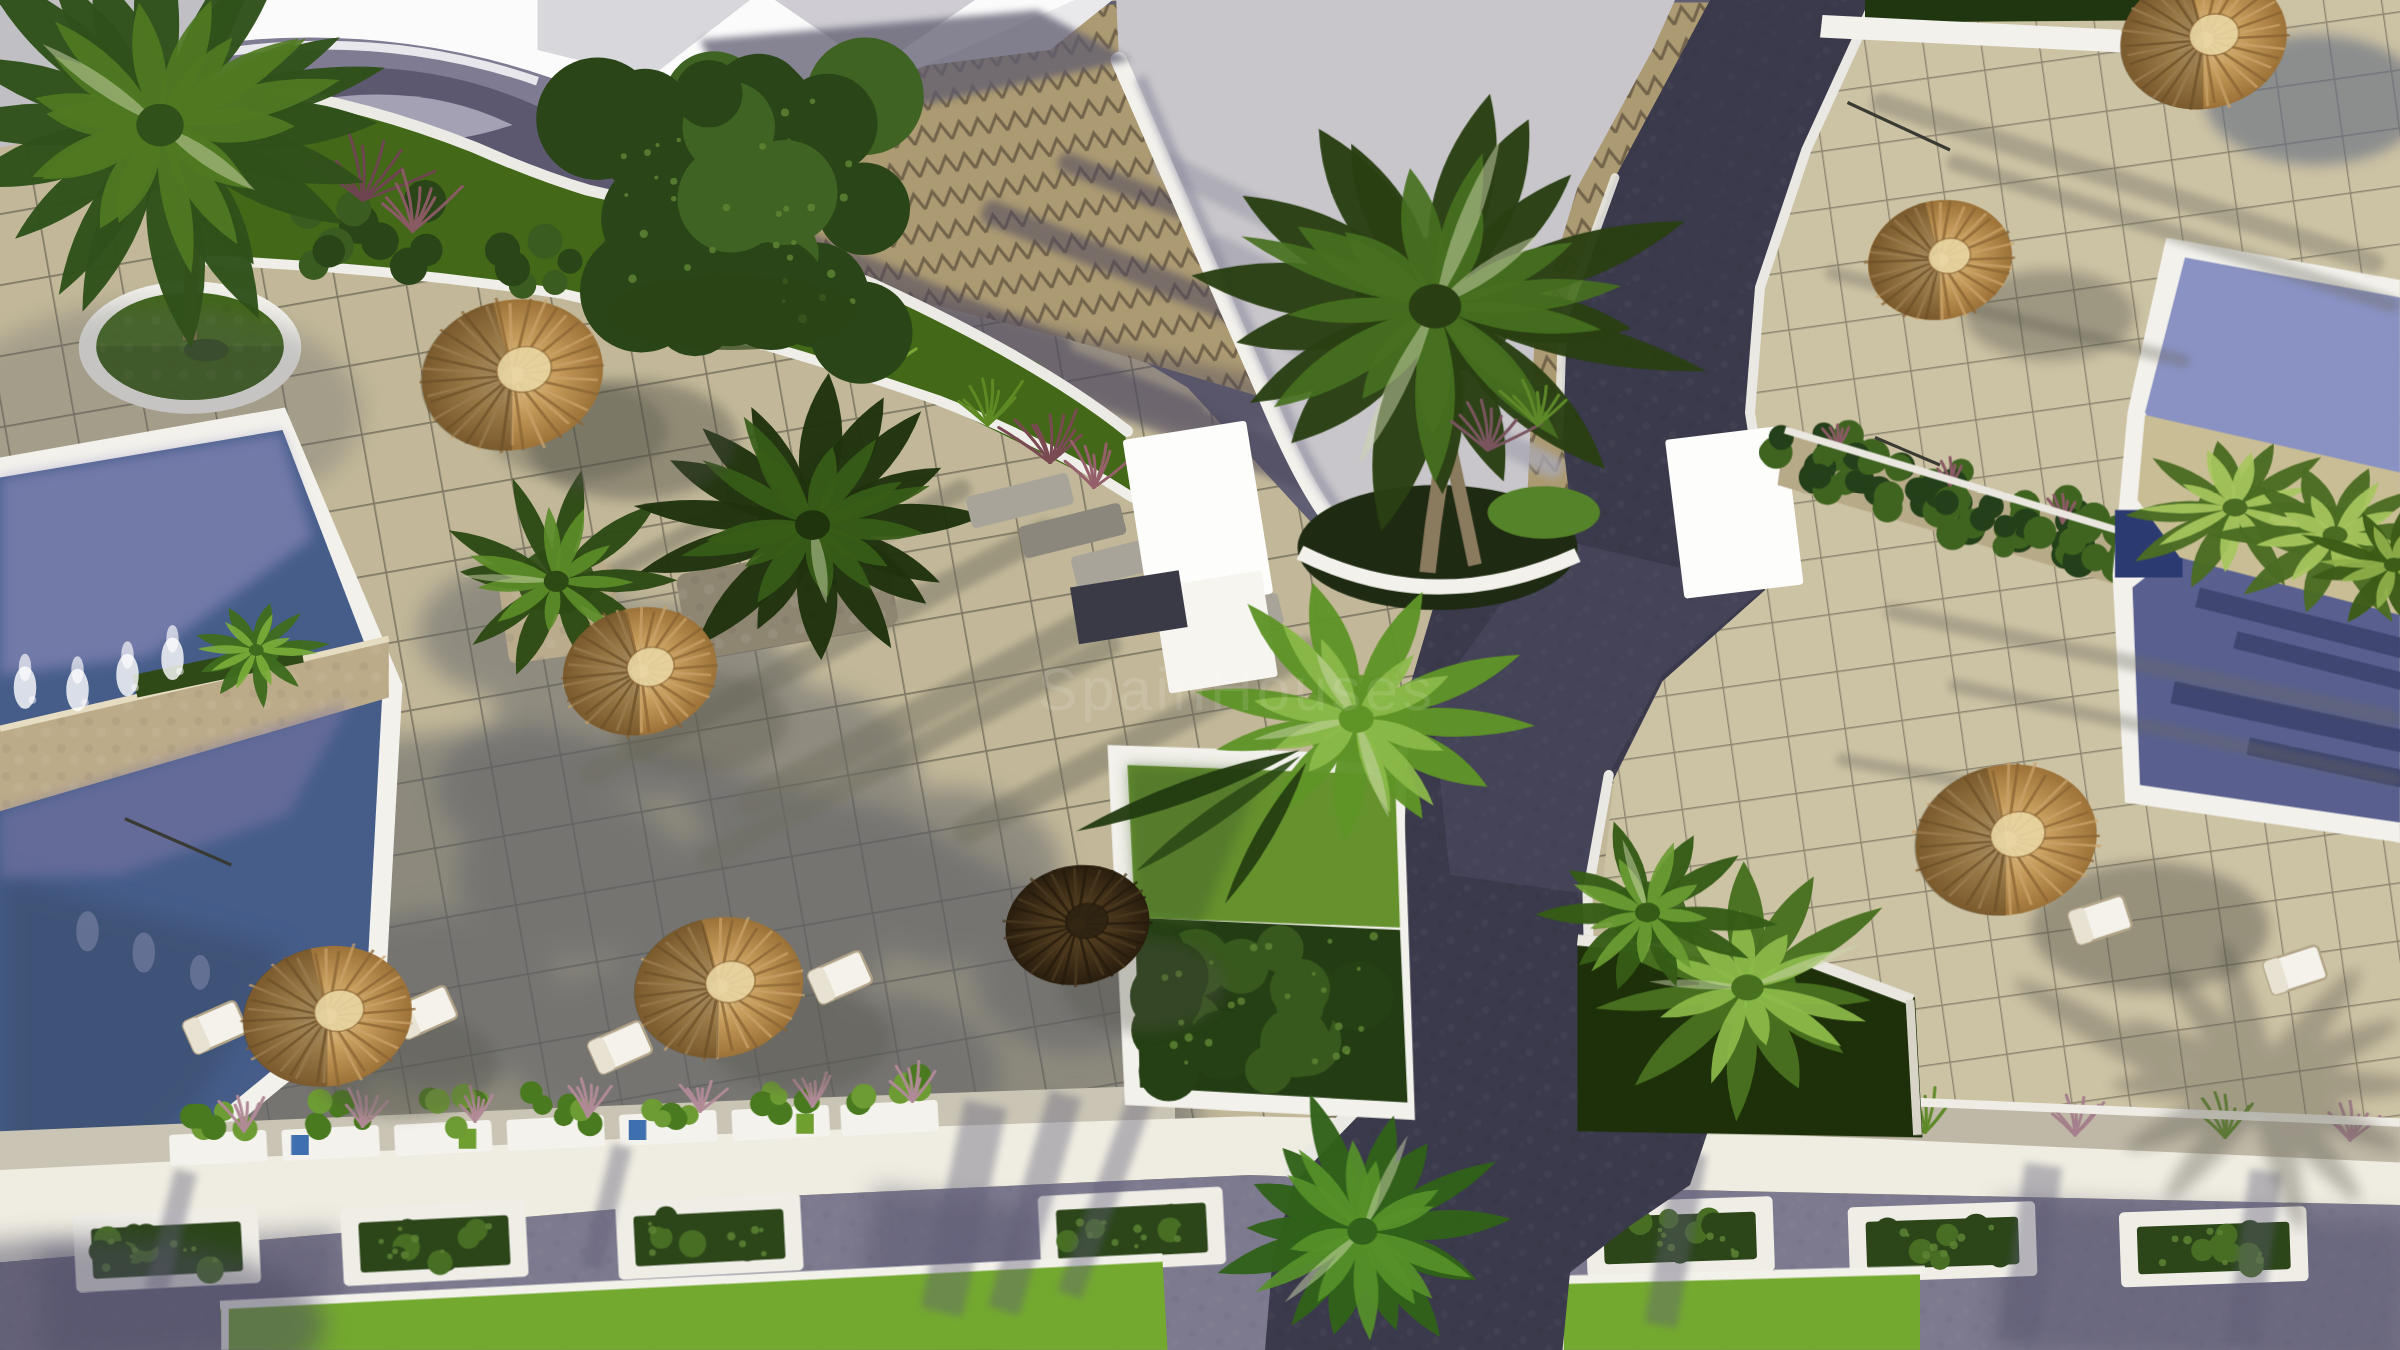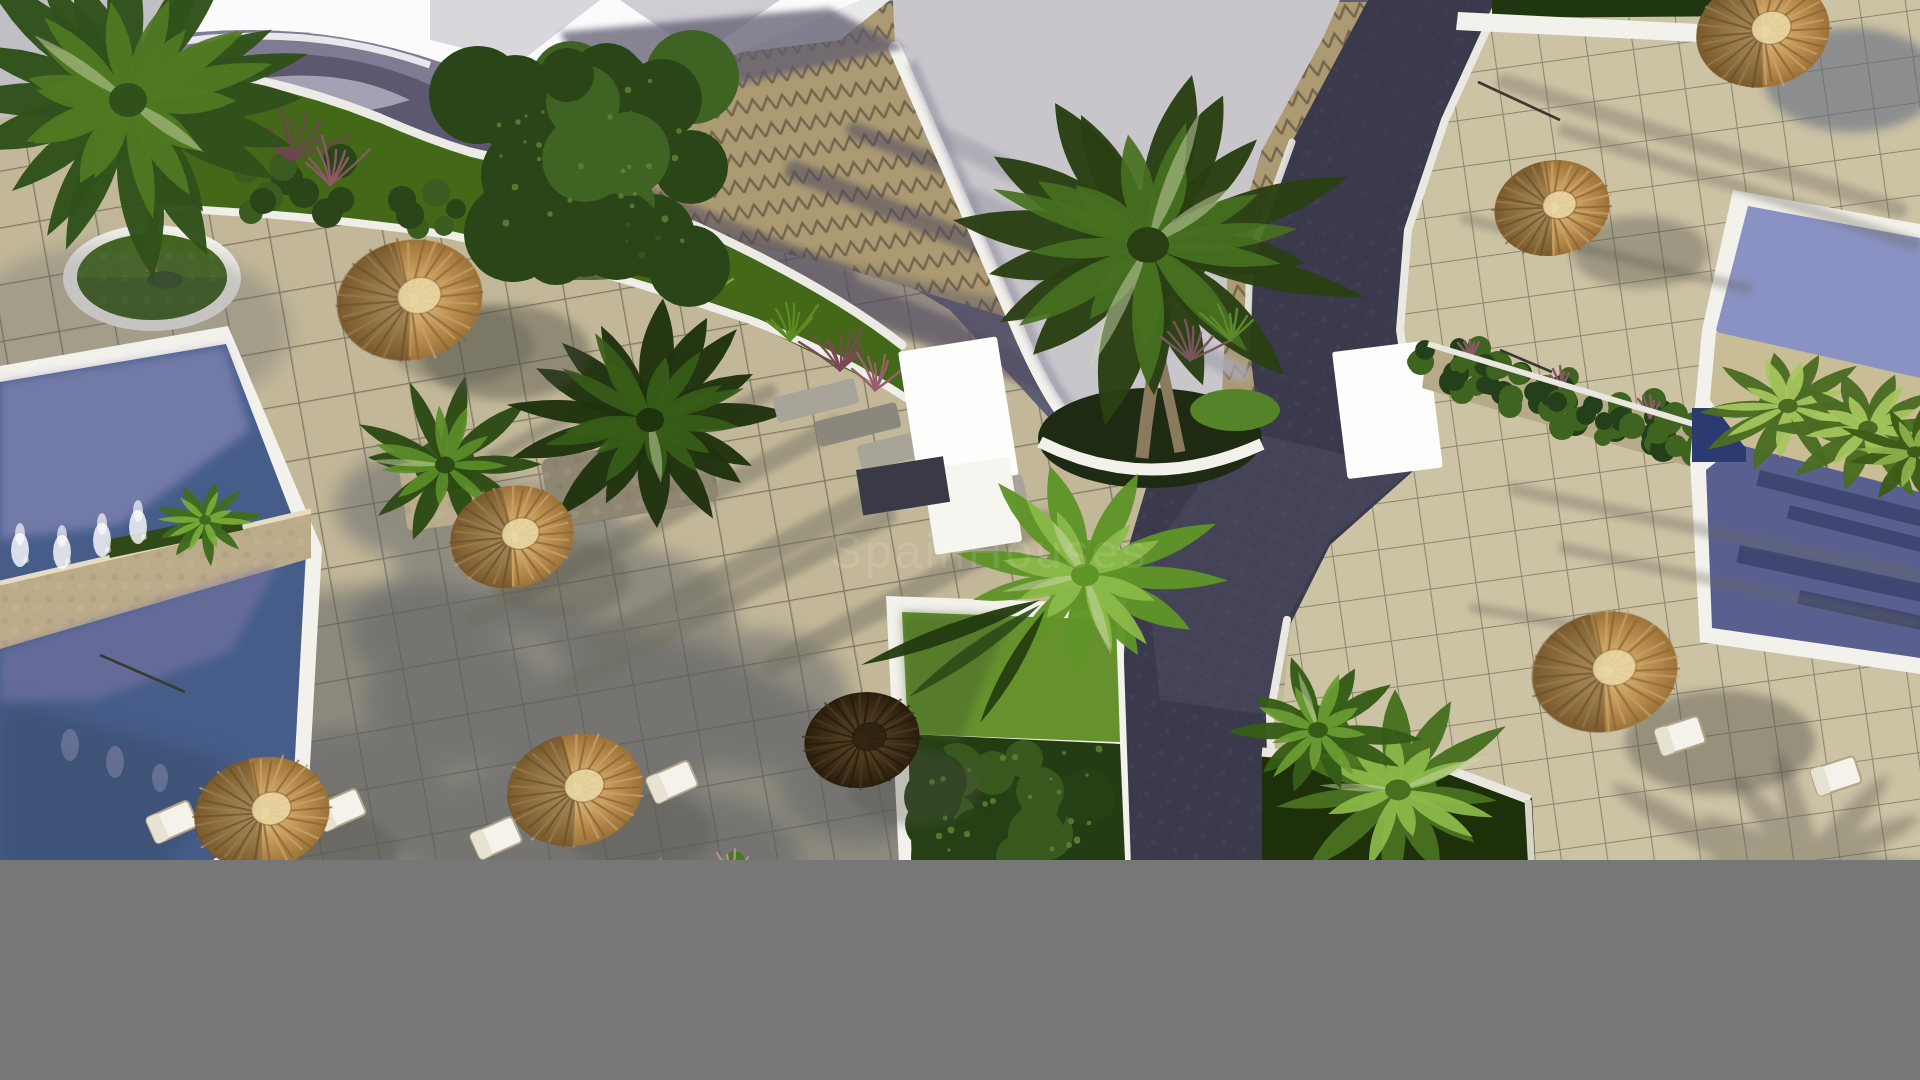--- a/index.html
+++ b/index.html
@@ -1,15 +1,15 @@
 <!DOCTYPE html>
 <html><head><meta charset="utf-8">
 <style>
 html,body{margin:0;padding:0;background:#777;}
-#scene{width:1920px;height:860px;overflow:hidden;position:relative;font-family:"Liberation Sans",sans-serif;}
+#scene{width:1920px;height:1080px;overflow:hidden;position:relative;font-family:"Liberation Sans",sans-serif;}
 </style></head><body>
 <div id="scene">
 <svg width="1920" height="1080" viewBox="0 0 1920 1080">
 <defs>
 <radialGradient id="gstraw">
           <stop offset="0%" stop-color="#e5cf9d"></stop>
           <stop offset="45%" stop-color="#c99f5e"></stop>
           <stop offset="100%" stop-color="#9c7238"></stop>
         </radialGradient>
 <radialGradient id="gdark">

